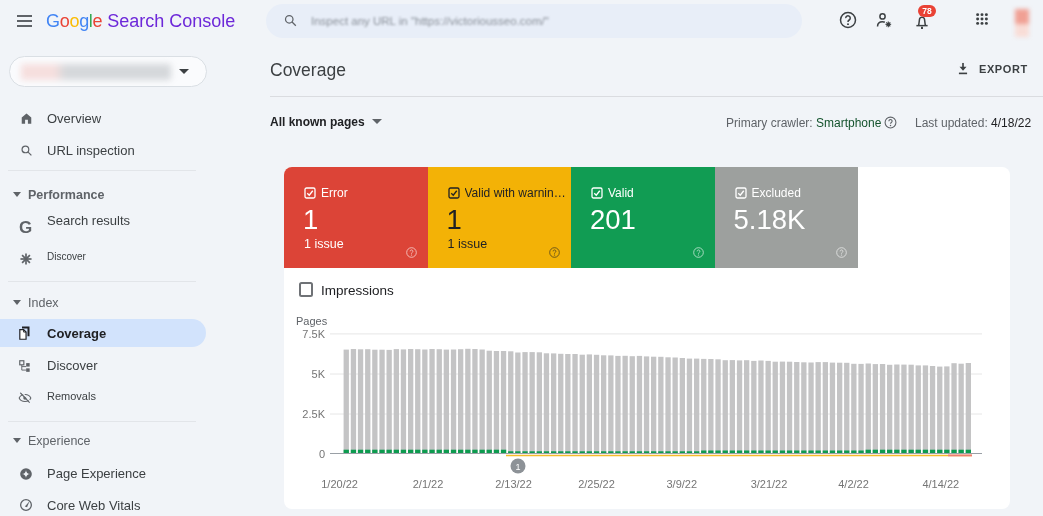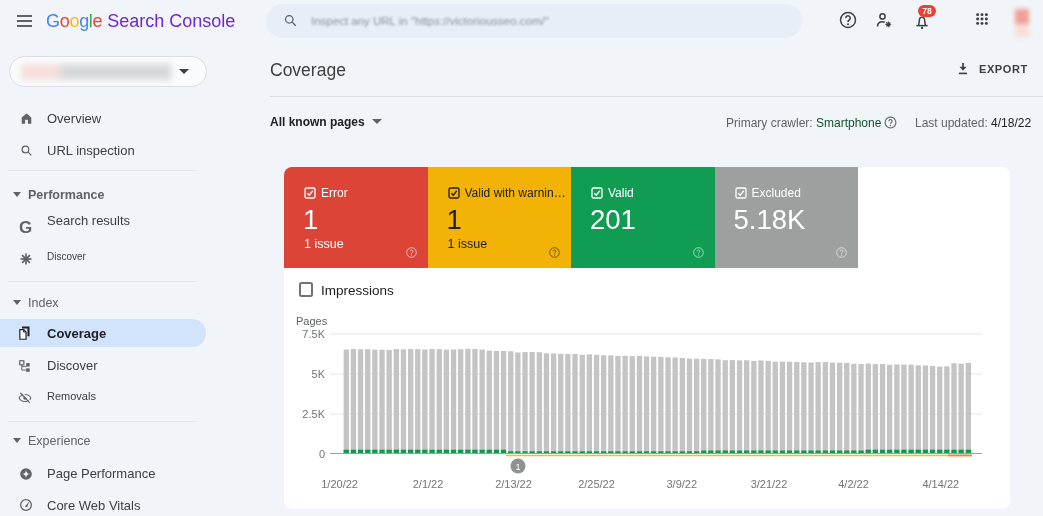--- a/index.html
+++ b/index.html
@@ -104,21 +104,21 @@
     <line x1="6" y1="1.6" x2="22" y2="18.6" stroke="#f1f4f8" stroke-width="2"></line>
   </svg>
 <div style="position:absolute;left:47px;top:390px;font-size:11px;color:#3c4043;font-weight:400">Removals</div>
 <div style="position:absolute;left:8px;top:421px;width:188px;height:1px;background:#e2e5e9"></div>
 <div style="position:absolute;left:13px;top:438px;width:0;height:0;border-left:4.5px solid transparent;border-right:4.5px solid transparent;border-top:5px solid #5f6368"></div>
 <div style="position:absolute;left:28px;top:434px;font-size:12.5px;color:#5f6368;font-weight:400">Experience</div>
 <svg style="position:absolute;left:19px;top:467px" width="14" height="14" viewBox="0 0 24 24">
     <circle cx="12" cy="12" r="10" fill="#5f6368"></circle>
     <path d="M12 5 C12 9 15 12 19 12 C15 12 12 15 12 19 C12 15 9 12 5 12 C9 12 12 9 12 5 Z" fill="#f1f4f8"></path>
   </svg>
-<div style="position:absolute;left:47px;top:466px;font-size:13px;color:#3c4043;font-weight:400">Page Performance</div>
+<div style="position:absolute;left:47px;top:466px;font-size:13px;color:#3c4043;font-weight:400">Page Experience</div>
 <svg style="position:absolute;left:19px;top:498px" width="14" height="14" viewBox="0 0 24 24">
     <circle cx="12" cy="12" r="9.2" fill="none" stroke="#5f6368" stroke-width="2.2"></circle>
     <path d="M10 14.5 L18 5.5 L13.8 16 Z" fill="#5f6368"></path>
   </svg>
 <div style="position:absolute;left:47px;top:498px;font-size:13px;color:#3c4043;font-weight:400">Core Web Vitals</div>
 <div style="position:absolute;left:270px;top:60px;font-size:17.5px;color:#3c4043">Coverage</div>
 <svg style="position:absolute;left:956px;top:61px" width="14" height="15" viewBox="0 0 24 24">
     <rect x="10.6" y="2.5" width="2.8" height="8" fill="#3c4043"></rect>
     <path d="M6 9 H18 L12 16 Z" fill="#3c4043"></path>
     <rect x="5" y="19" width="14" height="2.8" fill="#3c4043"></rect>

